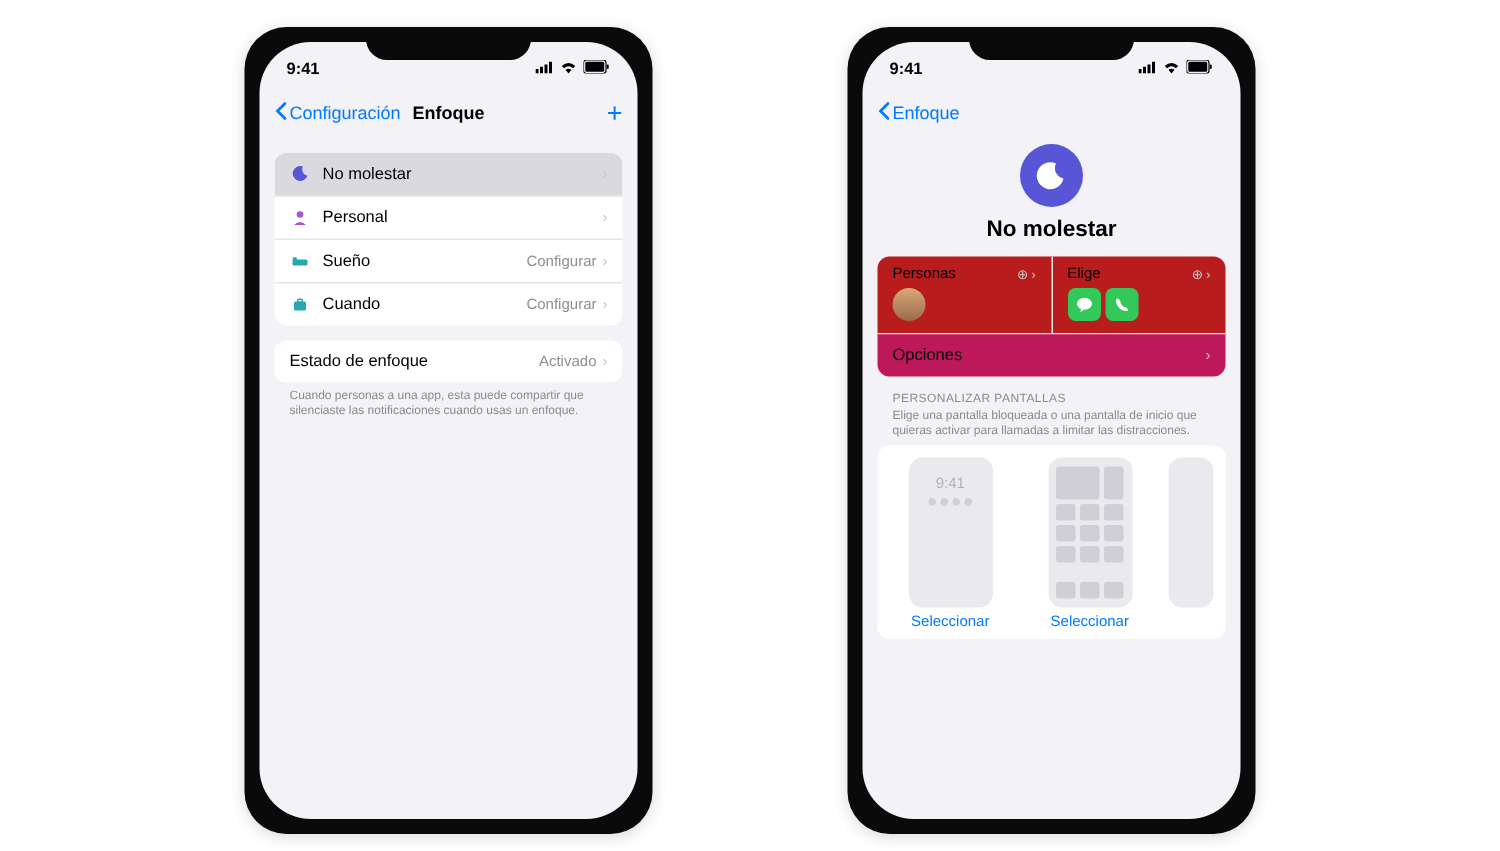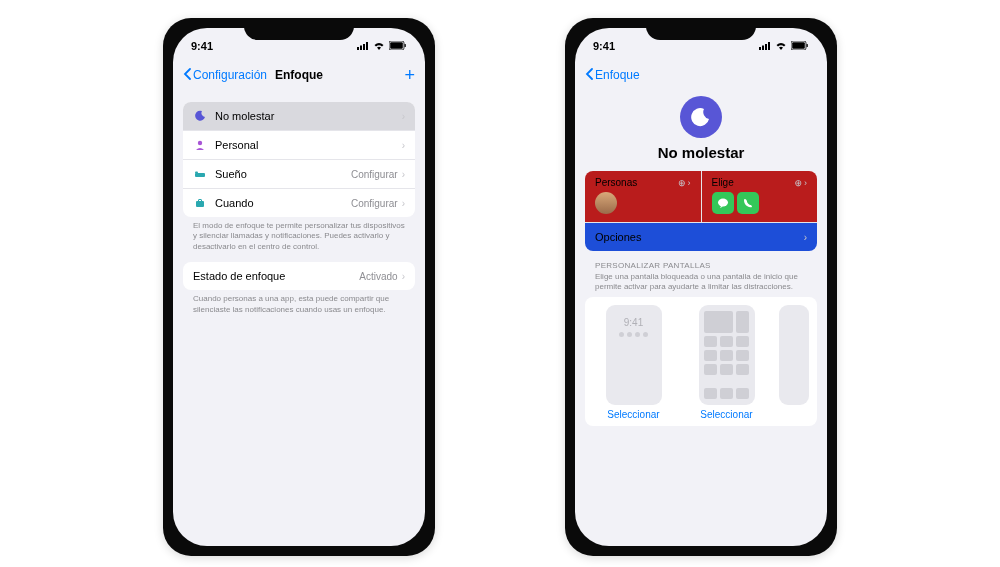--- a/index.html
+++ b/index.html
@@ -190,21 +190,21 @@
     height: 22px;
     border-radius: 5px;
     background: #34c759;
     display: inline-flex;
     align-items: center;
     justify-content: center;
     color: #fff;
     font-size: 11px;
   }
   .opt-row {
-    background: #1d4ed8;
+    background: #be185d;
     border-top: 0.5px solid #e5e5ea;
     border-radius: 0 0 8px 8px;
     padding: 8px 10px;
     display: flex;
     justify-content: space-between;
     align-items: center;
     cursor: pointer;
     font-size: 11px;
   }
   .screens-row {
@@ -320,21 +320,20 @@
             <svg width="12" height="12" viewBox="0 0 12 12">
                 <rect x="2" y="4" width="8" height="6" rx="1" fill="#2aa8b0"></rect>
                 <rect x="4.5" y="2.5" width="3" height="2" rx="0.5" fill="none" stroke="#2aa8b0" stroke-width="1"></rect>
               </svg>
           </span>
           <span class="row-label">Cuando</span>
           <span class="row-value">Configurar</span>
           <span class="chevron">›</span>
         </div>
       </div>
-      <div class="footer-text">El modo de enfoque te permite personalizar tus dispositivos y silenciar llamadas y notificaciones. Puedes activarlo y desactivarlo en el centro de control.</div>
 
 
       <div class="group">
         <div class="row">
           <span class="row-label">Estado de enfoque</span>
           <span class="row-value">Activado</span>
           <span class="chevron">›</span>
         </div>
       </div>
       <div class="footer-text">Cuando personas a una app, esta puede compartir que silenciaste las notificaciones cuando usas un enfoque.</div>
@@ -430,21 +429,21 @@
             </div>
           </div>
         </div>
         <div class="opt-row">
           <span>Opciones</span>
           <span class="chevron">›</span>
         </div>
       </div>
 
       <div class="section-header">PERSONALIZAR PANTALLAS</div>
-      <div class="section-sub">Elige una pantalla bloqueada o una pantalla de inicio que permite activar para ayudarte a limitar las distracciones.</div>
+      <div class="section-sub">Elige una pantalla bloqueada o una pantalla de inicio que quieras activar para llamadas a limitar las distracciones.</div>
 
       <div class="screens-row">
         <div class="screen-preview">
           <div class="preview-box">
             <div class="preview-time">9:41</div>
             <div class="preview-dots">
               <span></span>
                 <span></span>
                 <span></span>
                 <span></span>

